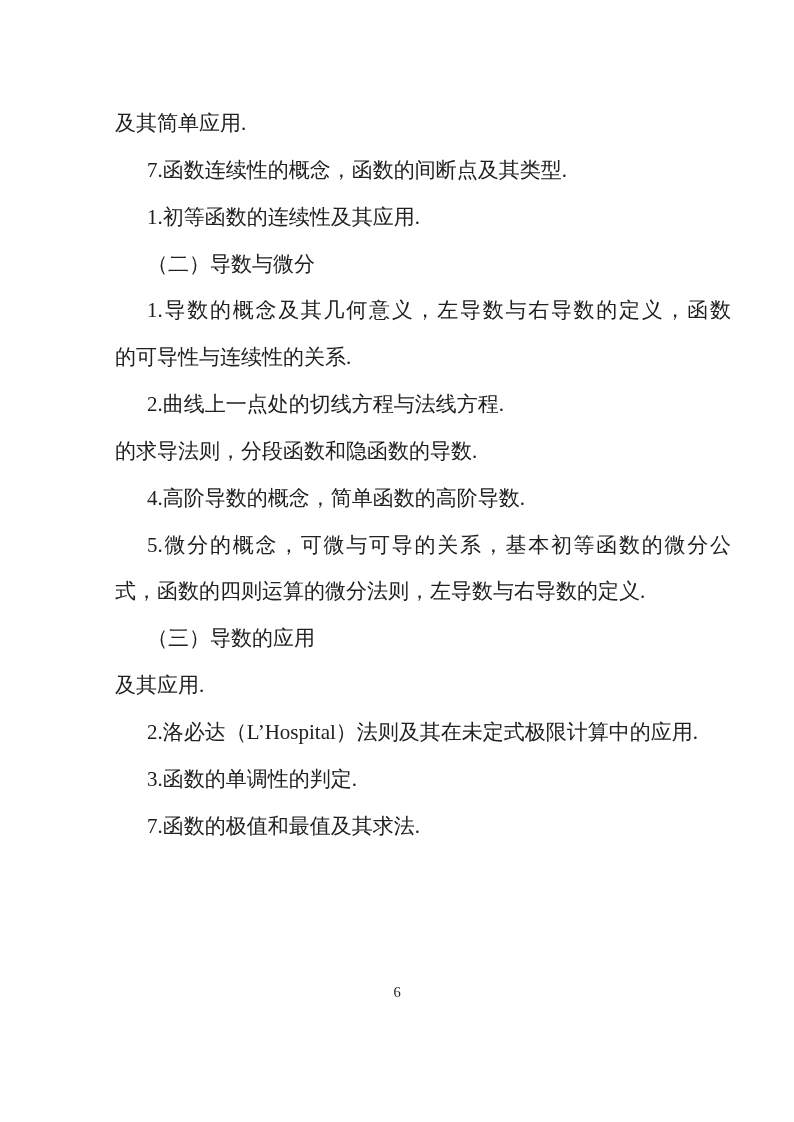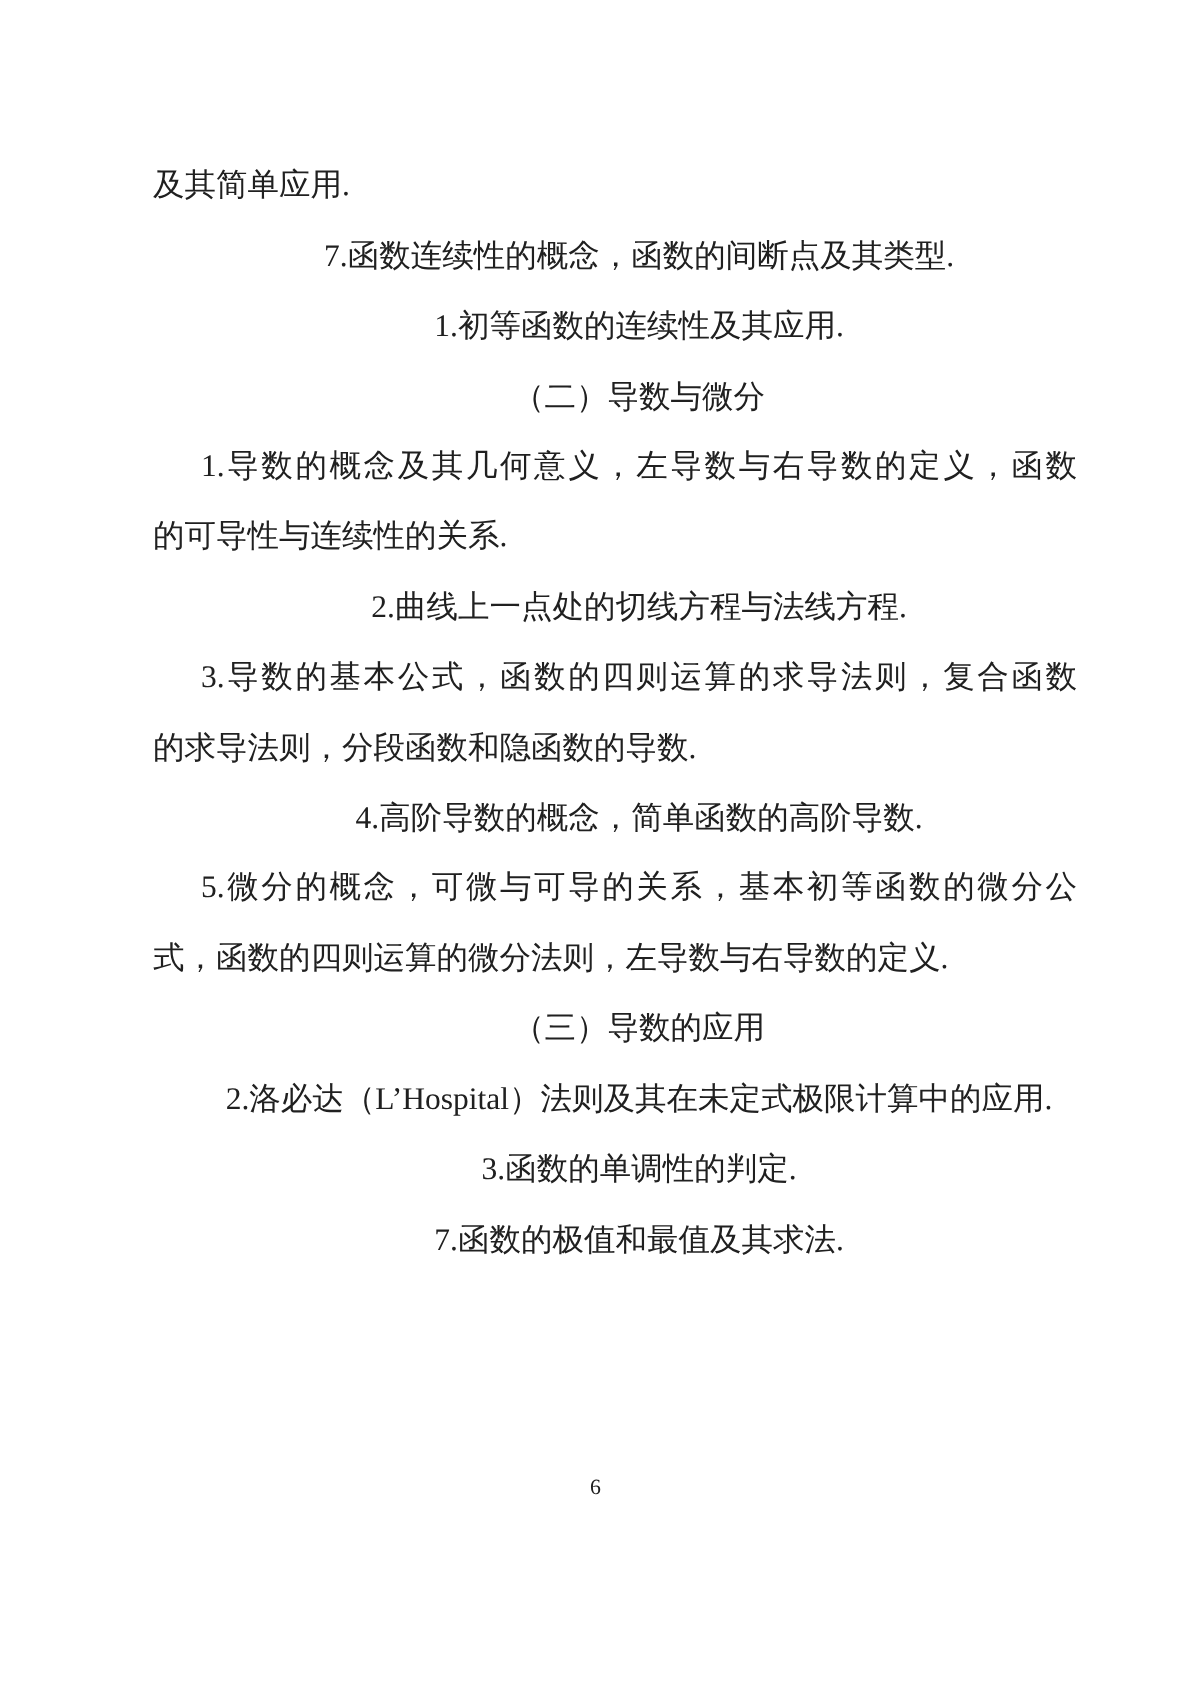--- a/index.html
+++ b/index.html
@@ -11,34 +11,33 @@
     position: relative;
     width: 794px;
     height: 1122px;
     background: #ffffff;
     font-family: "Liberation Serif", "DejaVu Serif", serif;
     color: #202020;
     overflow: hidden;
   }
   .content {
     position: absolute;
-    left: 102px;
+    left: 115px;
     top: 100px;
     width: 616px;
   }
   .line {
     height: 46.85px;
     line-height: 46.85px;
     font-size: 21px;
     white-space: nowrap;
     text-align: left;
   }
   .ind {
     text-indent: 32px;
-    text-align: center;
   }
   .full {
     white-space: normal;
     text-align: justify;
     text-align-last: justify;
   }
   .footer {
     position: absolute;
     top: 977px;
     left: 0;
@@ -55,24 +54,24 @@
 
 <div class="page">
   <div class="content">
     <div class="line">及其简单应用.</div>
     <div class="line ind">7.函数连续性的概念，函数的间断点及其类型.</div>
     <div class="line ind">1.初等函数的连续性及其应用.</div>
     <div class="line ind">（二）导数与微分</div>
     <div class="line ind full">1.导数的概念及其几何意义，左导数与右导数的定义，函数</div>
     <div class="line">的可导性与连续性的关系.</div>
     <div class="line ind">2.曲线上一点处的切线方程与法线方程.</div>
-    <div class="line ind full">3.导数的基本公式，函数的四则运算的求导法则，复合函数</div>
     <div class="line">的求导法则，分段函数和隐函数的导数.</div>
     <div class="line ind">4.高阶导数的概念，简单函数的高阶导数.</div>
     <div class="line ind full">5.微分的概念，可微与可导的关系，基本初等函数的微分公</div>
     <div class="line">式，函数的四则运算的微分法则，左导数与右导数的定义.</div>
     <div class="line ind">（三）导数的应用</div>
+    <div class="line">及其应用.</div>
     <div class="line ind">2.洛必达（L’Hospital）法则及其在未定式极限计算中的应用.</div>
     <div class="line ind">3.函数的单调性的判定.</div>
     <div class="line ind">7.函数的极值和最值及其求法.</div>
   </div>
   <div class="footer">6</div>
 </div>
 
 </body></html>

